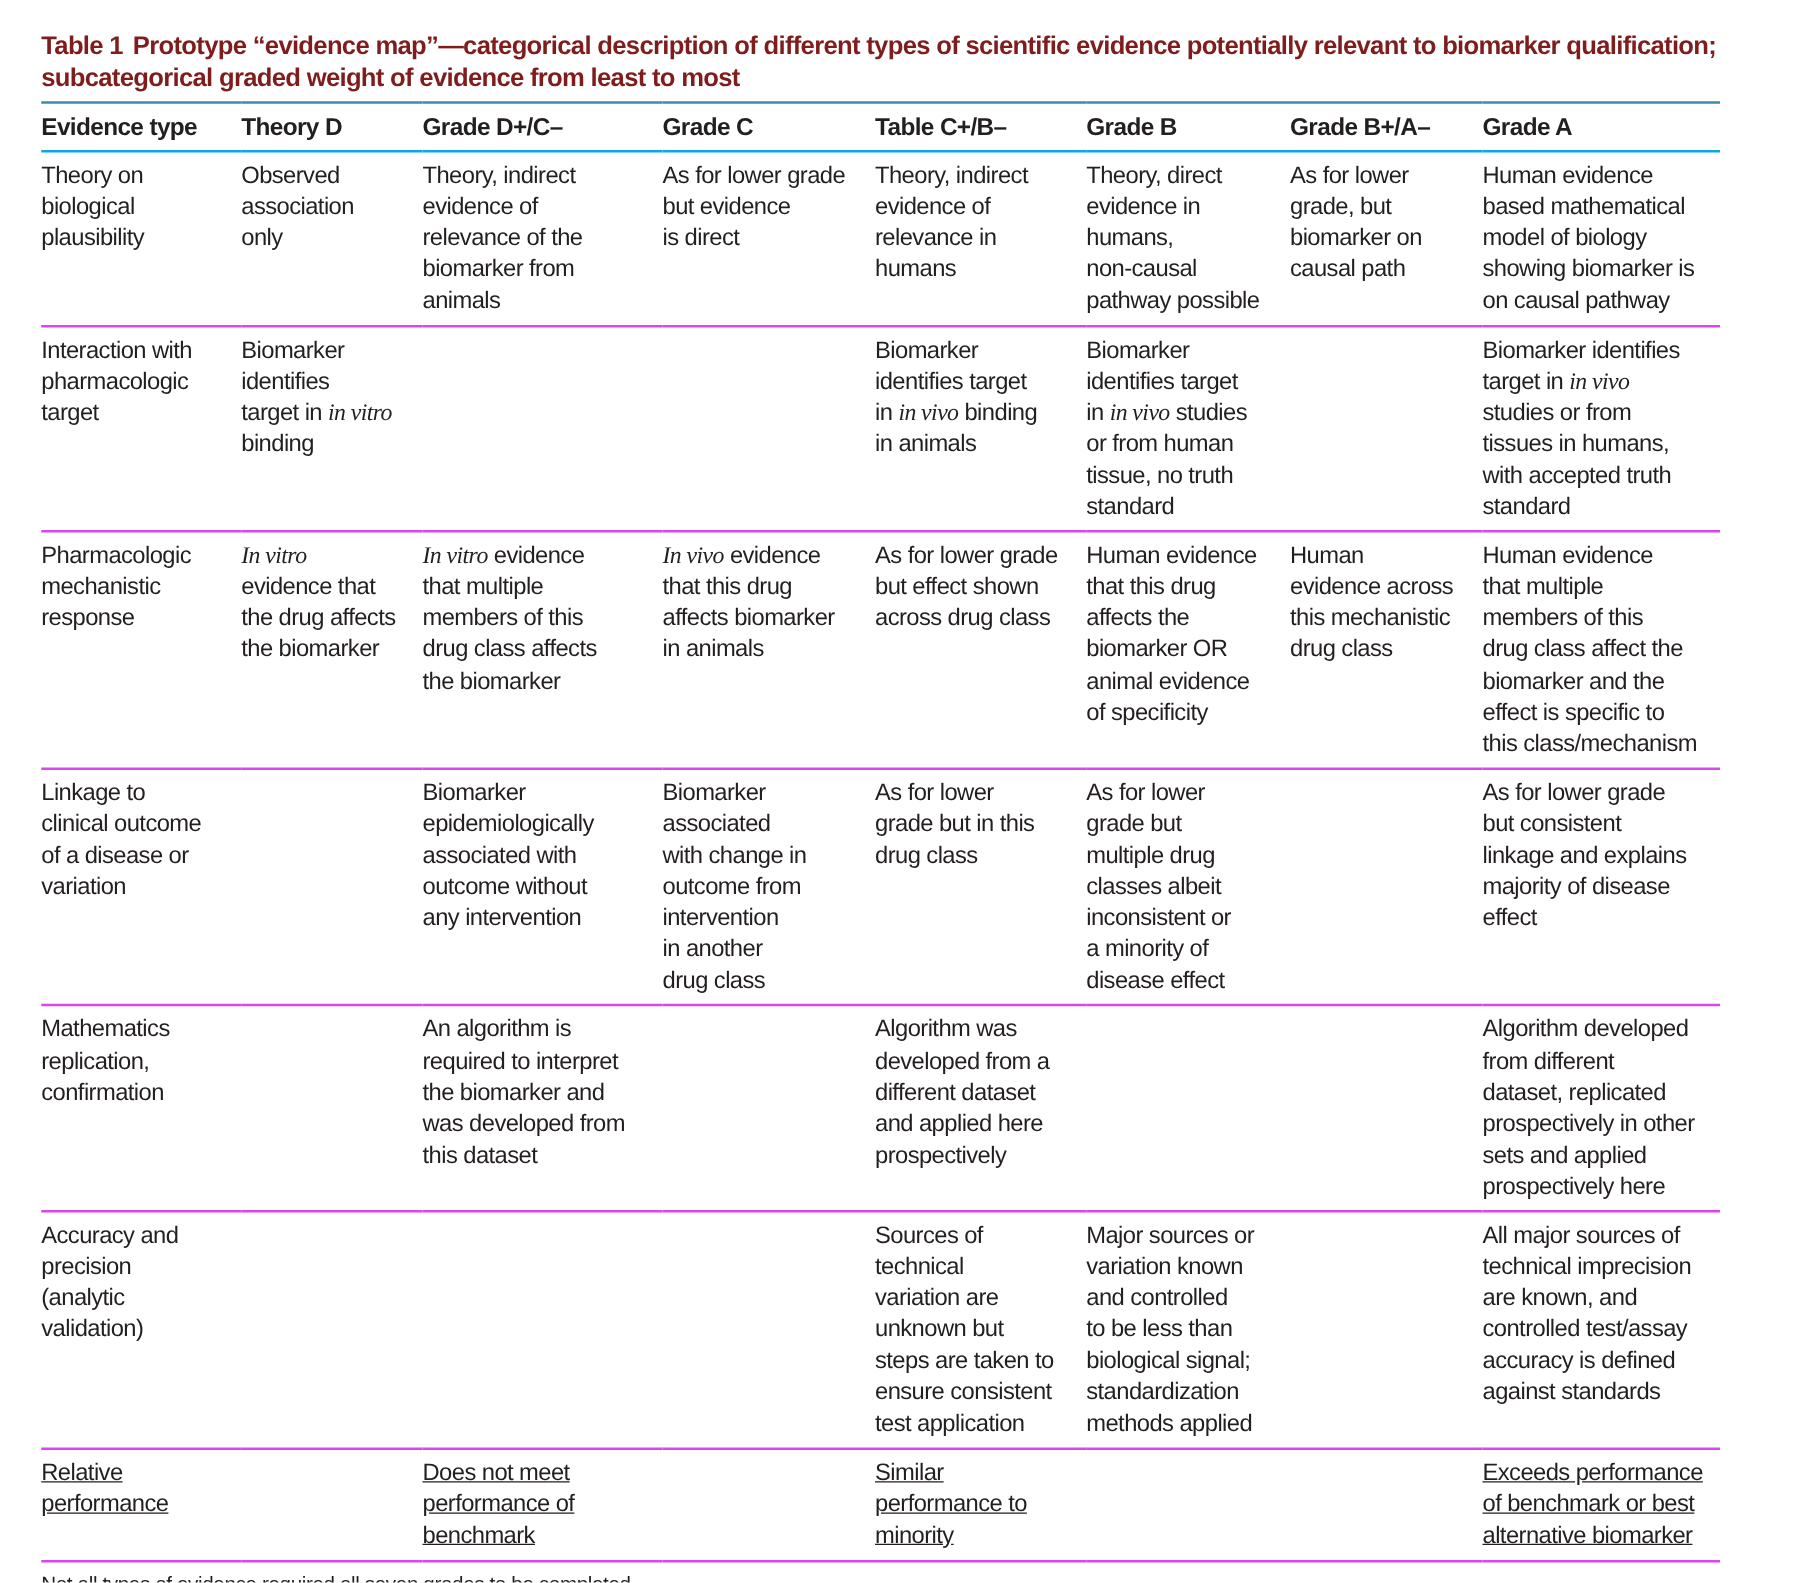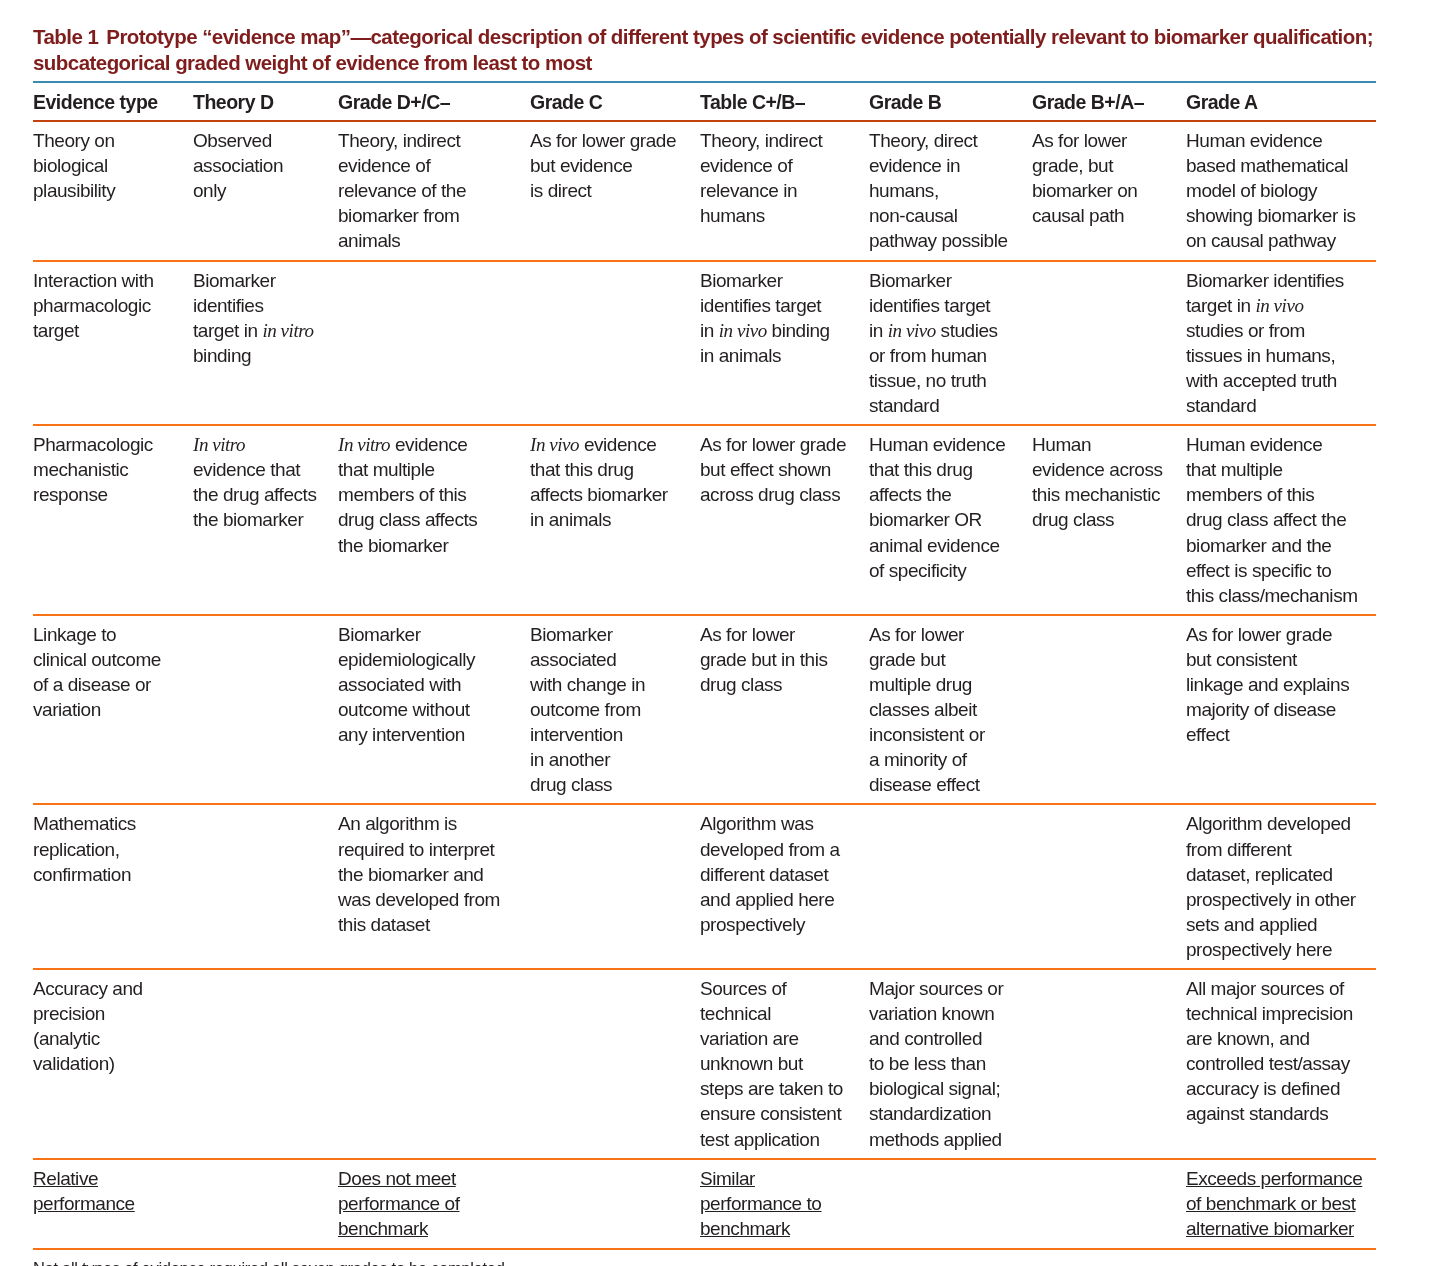--- a/index.html
+++ b/index.html
@@ -41,32 +41,32 @@
       letter-spacing: -0.45px;
     }
     table.evidence th, table.evidence td {
       text-align: left;
       vertical-align: top;
       padding: 0;
       font-weight: normal;
     }
     table.evidence thead tr {
       border-top: 2px solid #3b8bae;
-      border-bottom: 2px solid #c2410c;
+      border-bottom: 2px solid #0ea5e9;
       margin-top: 16px;
     }
     table.evidence thead th {
       font-weight: bold;
       font-size: 19.5px;
       letter-spacing: -0.5px;
       padding: 7px 0 5px 0;
       height: 22px;
     }
     table.evidence tbody tr {
-      border-bottom: 2px solid #f97316;
+      border-bottom: 2px solid #d946ef;
     }
     table.evidence tbody td {
       padding-top: 6px;
       padding-bottom: 6px;
     }
     table.evidence tbody td.cell-text {
       white-space: pre-line;
     }
     .col0 { width: 160px; }
     .col1 { width: 145px; }
@@ -317,21 +317,21 @@
         <tr class="r6">
           <td class="cell-text">Relative
 performance</td>
           <td class="cell-text"></td>
           <td class="cell-text">Does not meet
 performance of
 benchmark</td>
           <td class="cell-text"></td>
           <td class="cell-text">Similar
 performance to
-benchmark</td>
+minority</td>
           <td class="cell-text"></td>
           <td class="cell-text"></td>
           <td class="cell-text">Exceeds performance
 of benchmark or best
 alternative biomarker</td>
         </tr>
       </tbody>
   </table>
 
   <div class="footnote">Not all types of evidence required all seven grades to be completed.</div>

